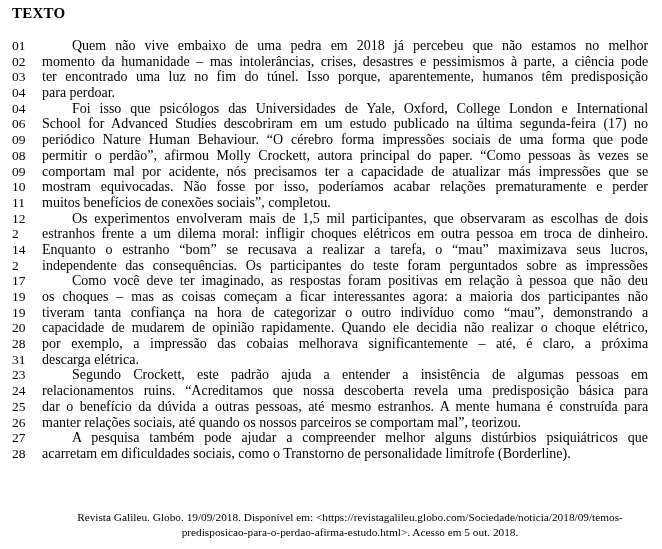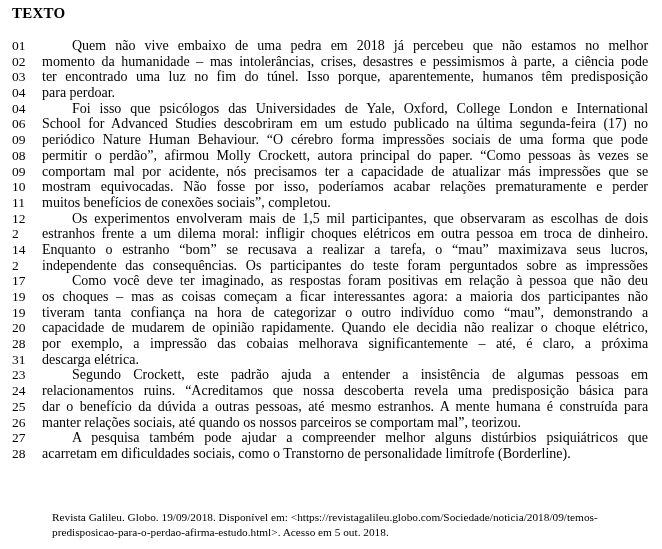--- a/index.html
+++ b/index.html
@@ -69,21 +69,21 @@
     display: inline-block;
     width: 30px;
   }
   .source {
     position: absolute;
     left: 52px;
     top: 510px;
     width: 596px;
     font-size: 11.3px;
     line-height: 14.5px;
-    text-align: left;
+    text-align: center;
   }
 </style>
 </head>
 <body>
 
 <div class="page">
 
   <div class="doc-heading">TEXTO</div>
 
   <div class="text-body">

